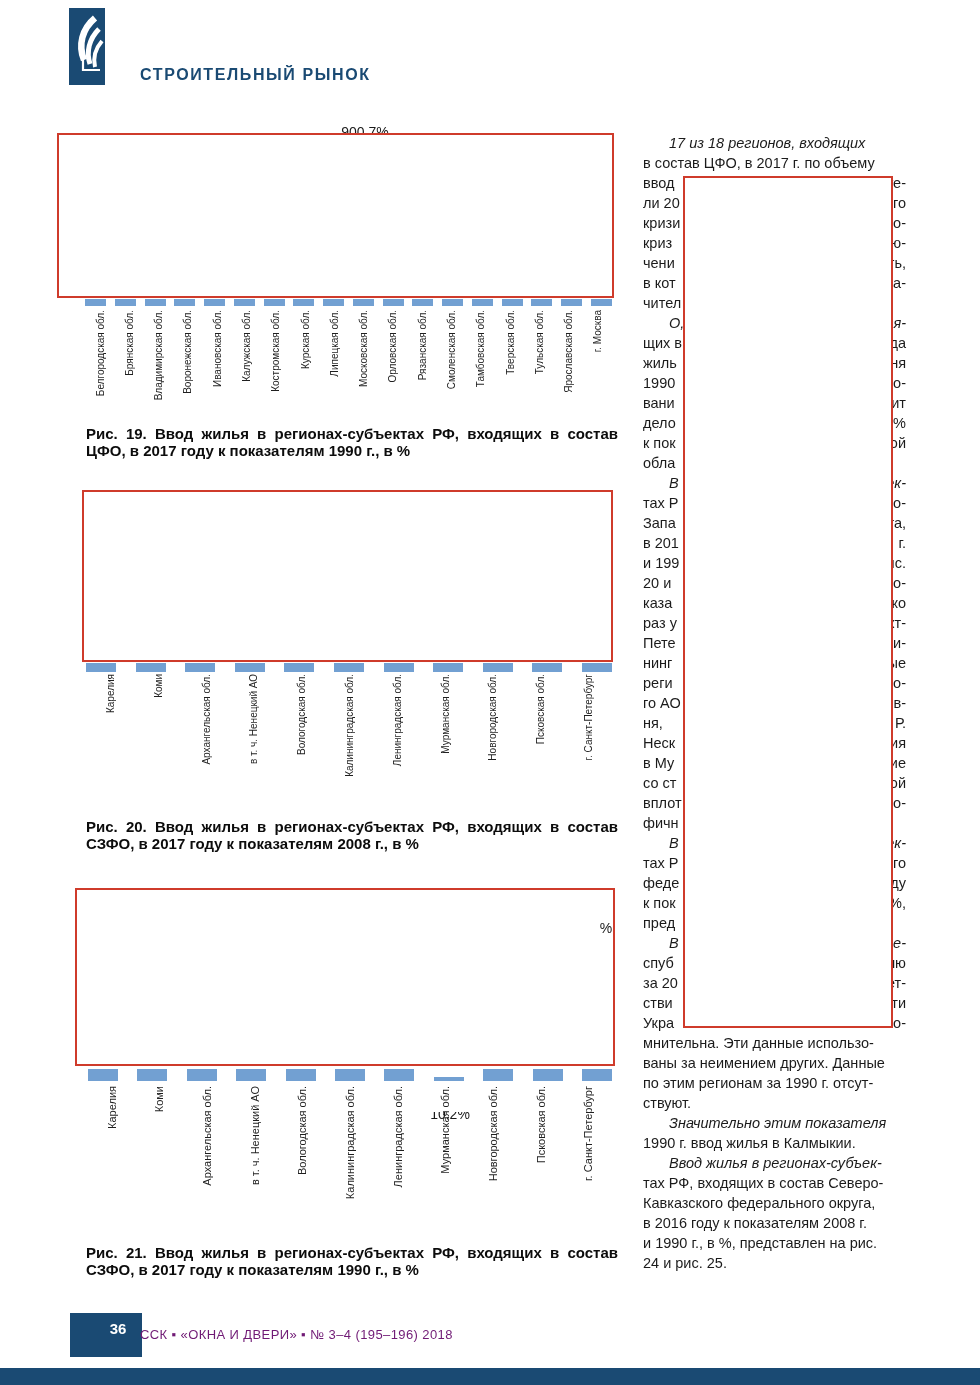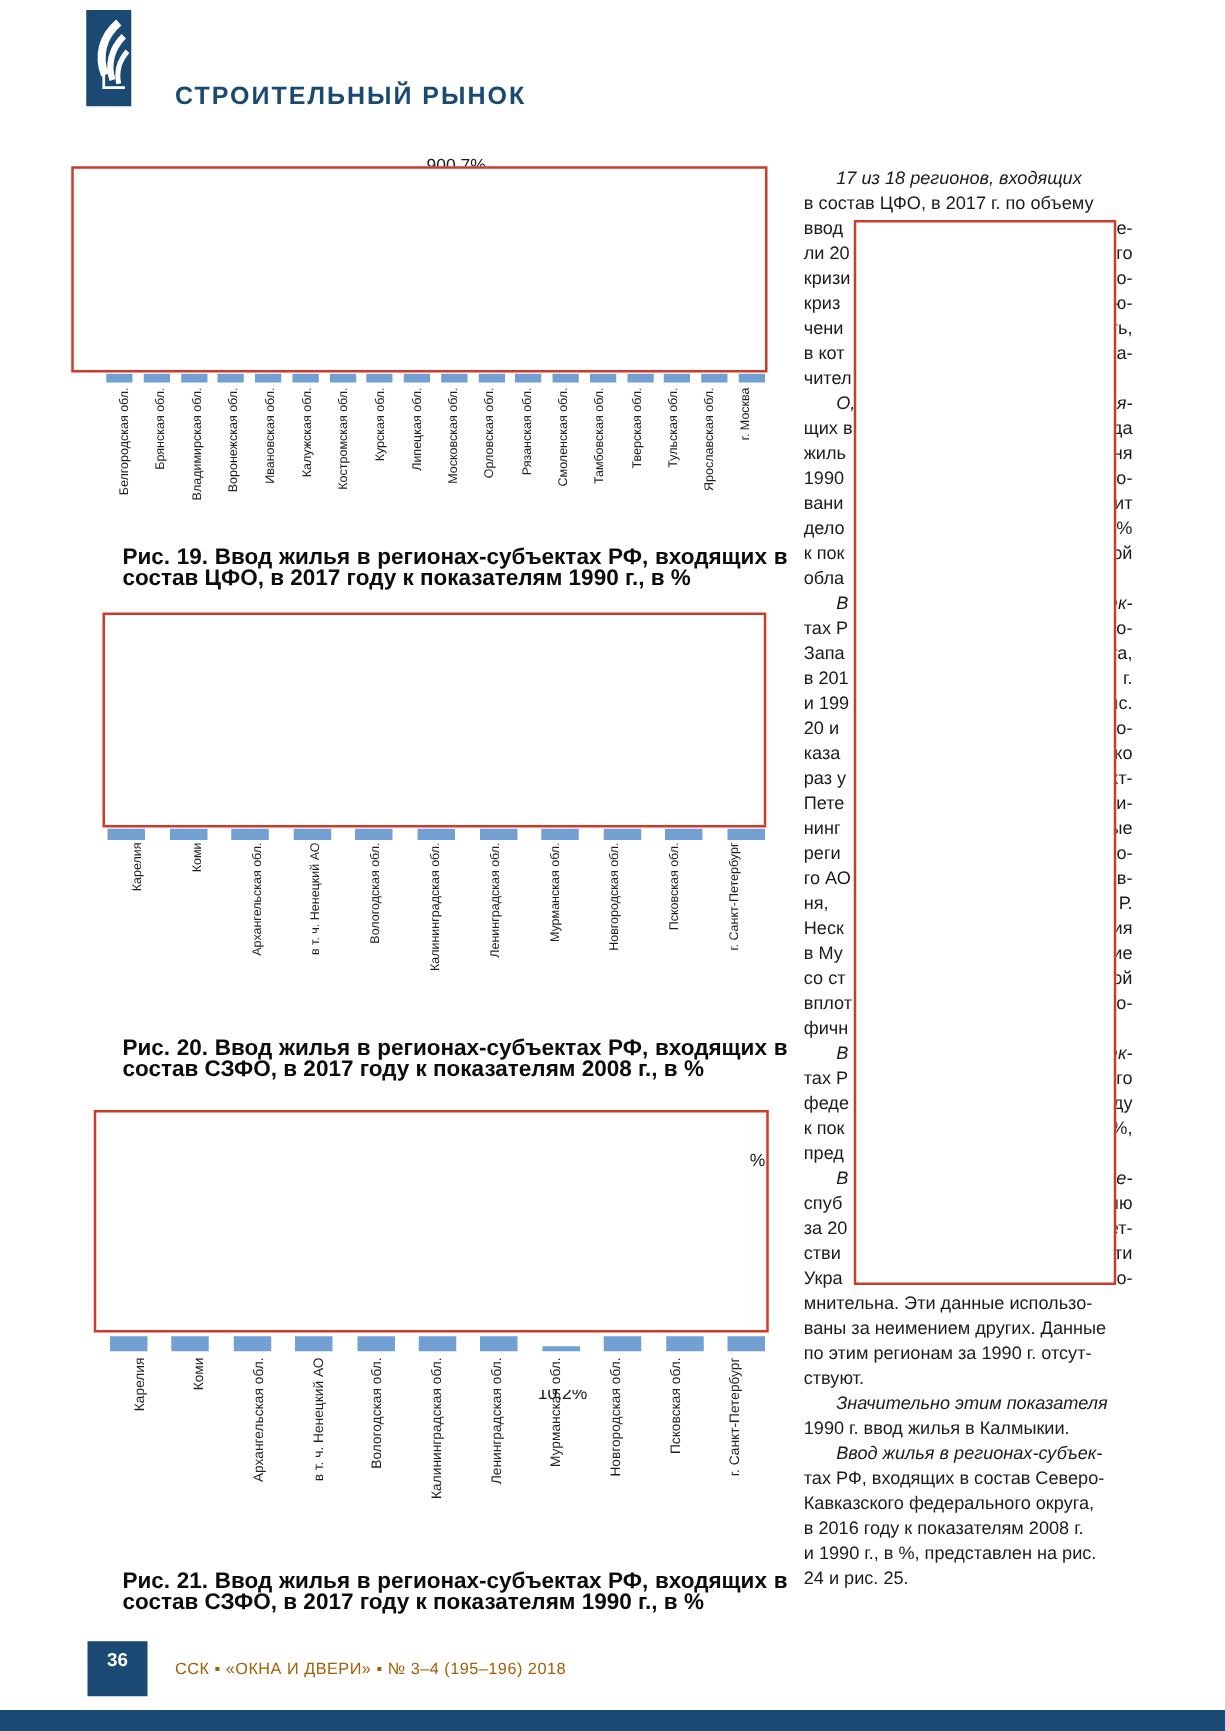--- a/index.html
+++ b/index.html
@@ -1,21 +1,21 @@
 <!DOCTYPE html>
 <html><head>
 <meta charset="utf-8">
 <style>
   html,body{margin:0;padding:0;background:#e8e8e8;}
   .page{position:relative;width:980px;height:1385px;background:#ffffff;overflow:hidden;
         font-family:"Liberation Sans",sans-serif;color:#1b1b1b;}
 
   
   .logo{position:absolute;left:69px;top:8px;width:36px;height:77px;background:#1a4a73;}
-  .section-title{position:absolute;left:140px;top:66px;font-size:20px;font-weight:bold;
+  .section-title{position:absolute;left:140px;top:66px;font-size:16px;font-weight:bold;
                  color:#1a4a73;letter-spacing:1.6px;}
 
   
   .frame{position:absolute;background:#fff;border:2px solid #cf3b2b;box-sizing:border-box;}
   .f19{left:57px;top:133px;width:557px;height:165px;}
   .f20{left:82px;top:490px;width:531px;height:172px;}
   .f21{left:75px;top:888px;width:540px;height:178px;}
 
   
   .peek{position:absolute;overflow:hidden;text-align:center;font-size:14px;color:#1a1a1a;}
@@ -39,41 +39,41 @@
   .xlabels{position:absolute;display:flex;}
   .x19{left:85px;top:310px;width:527px;height:103px;}
   .x20{left:86px;top:674px;width:526px;height:102px;}
   .x21{left:88px;top:1086px;width:524px;height:146px;}
   .slot{flex:1;position:relative;}
   .xlabel{position:absolute;top:0;left:50%;transform:translateX(-50%) rotate(180deg);
           writing-mode:vertical-rl;font-size:10px;color:#1f1f1f;white-space:nowrap;}
   .x21 .xlabel{font-size:11px;}
 
   
-  .caption{position:absolute;font-weight:bold;font-size:18px;line-height:17px;
-           color:#0c0c0c;text-align:justify;margin:16px;}
+  .caption{position:absolute;font-weight:bold;font-size:15px;line-height:17px;
+           color:#0c0c0c;text-align:justify;margin:4px;}
   .cap19{left:82px;top:421px;width:532px;}
   .cap20{left:82px;top:814px;width:532px;}
   .cap21{left:82px;top:1240px;width:532px;}
 
   
   .article{position:absolute;left:643px;top:133px;width:263px;height:1150px;font-size:14.5px;}
   .article .line{height:20px;line-height:20px;white-space:nowrap;}
   .article .line.frag{display:flex;justify-content:space-between;}
   .article .line.indent{text-indent:26px;font-style:italic;}
   .article .line.frag{text-indent:0;}
   .article .line.frag.indent .l{padding-left:26px;}
   .redaction{position:absolute;left:40px;top:43px;width:210px;height:852px;background:#fff;
              border:2px solid #cf3b2b;box-sizing:border-box;z-index:5;}
 
   
-  .page-num-box{position:absolute;left:70px;top:1313px;width:48px;height:44px;background:#1a4a73;}
+  .page-num-box{position:absolute;left:70px;top:1313px;width:48px;height:44px;background:#1a4a73;padding-left:24px;}
   .page-num-box span{display:block;text-align:center;margin-top:7px;color:#fff;
                      font-weight:bold;font-size:15px;}
-  .footer-text{position:absolute;left:140px;top:1327px;font-size:13px;color:#a16207;
+  .footer-text{position:absolute;left:140px;top:1327px;font-size:13px;color:#701a75;
                letter-spacing:0.4px;}
   .bottom-bar{position:absolute;left:0;top:1368px;width:980px;height:17px;background:#1a4a73;}
 </style>
 </head>
 <body>
 
 <div class="page">
 
   <div class="logo">
     <svg width="36" height="77" viewBox="0 0 36 77">

